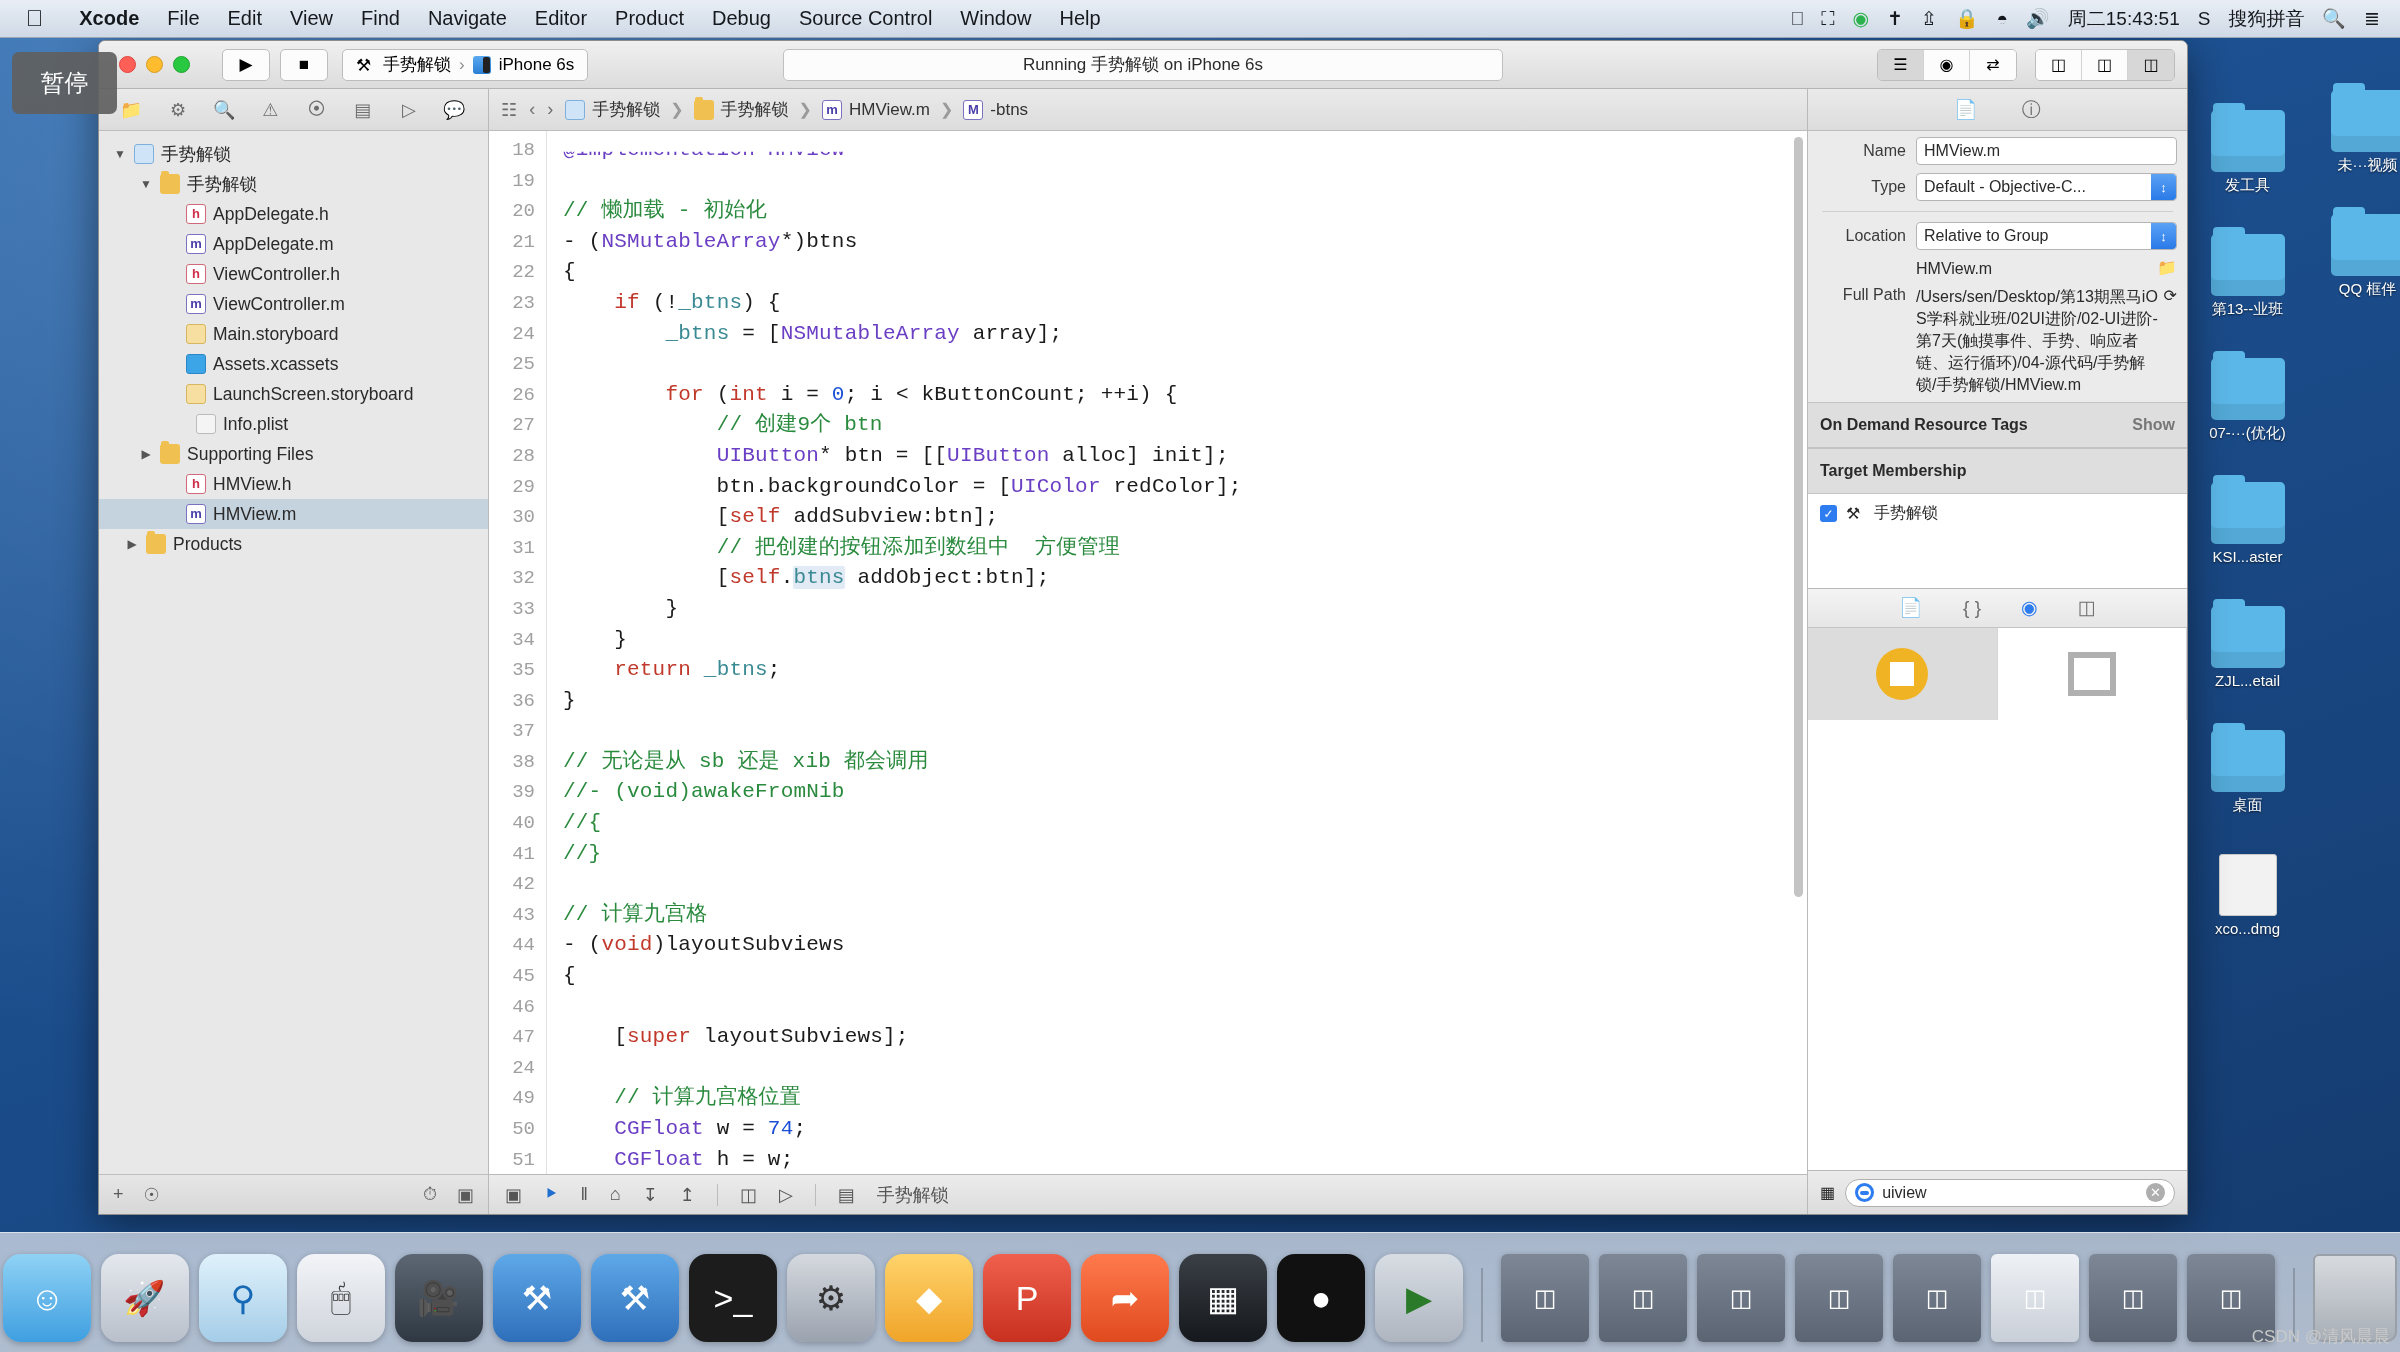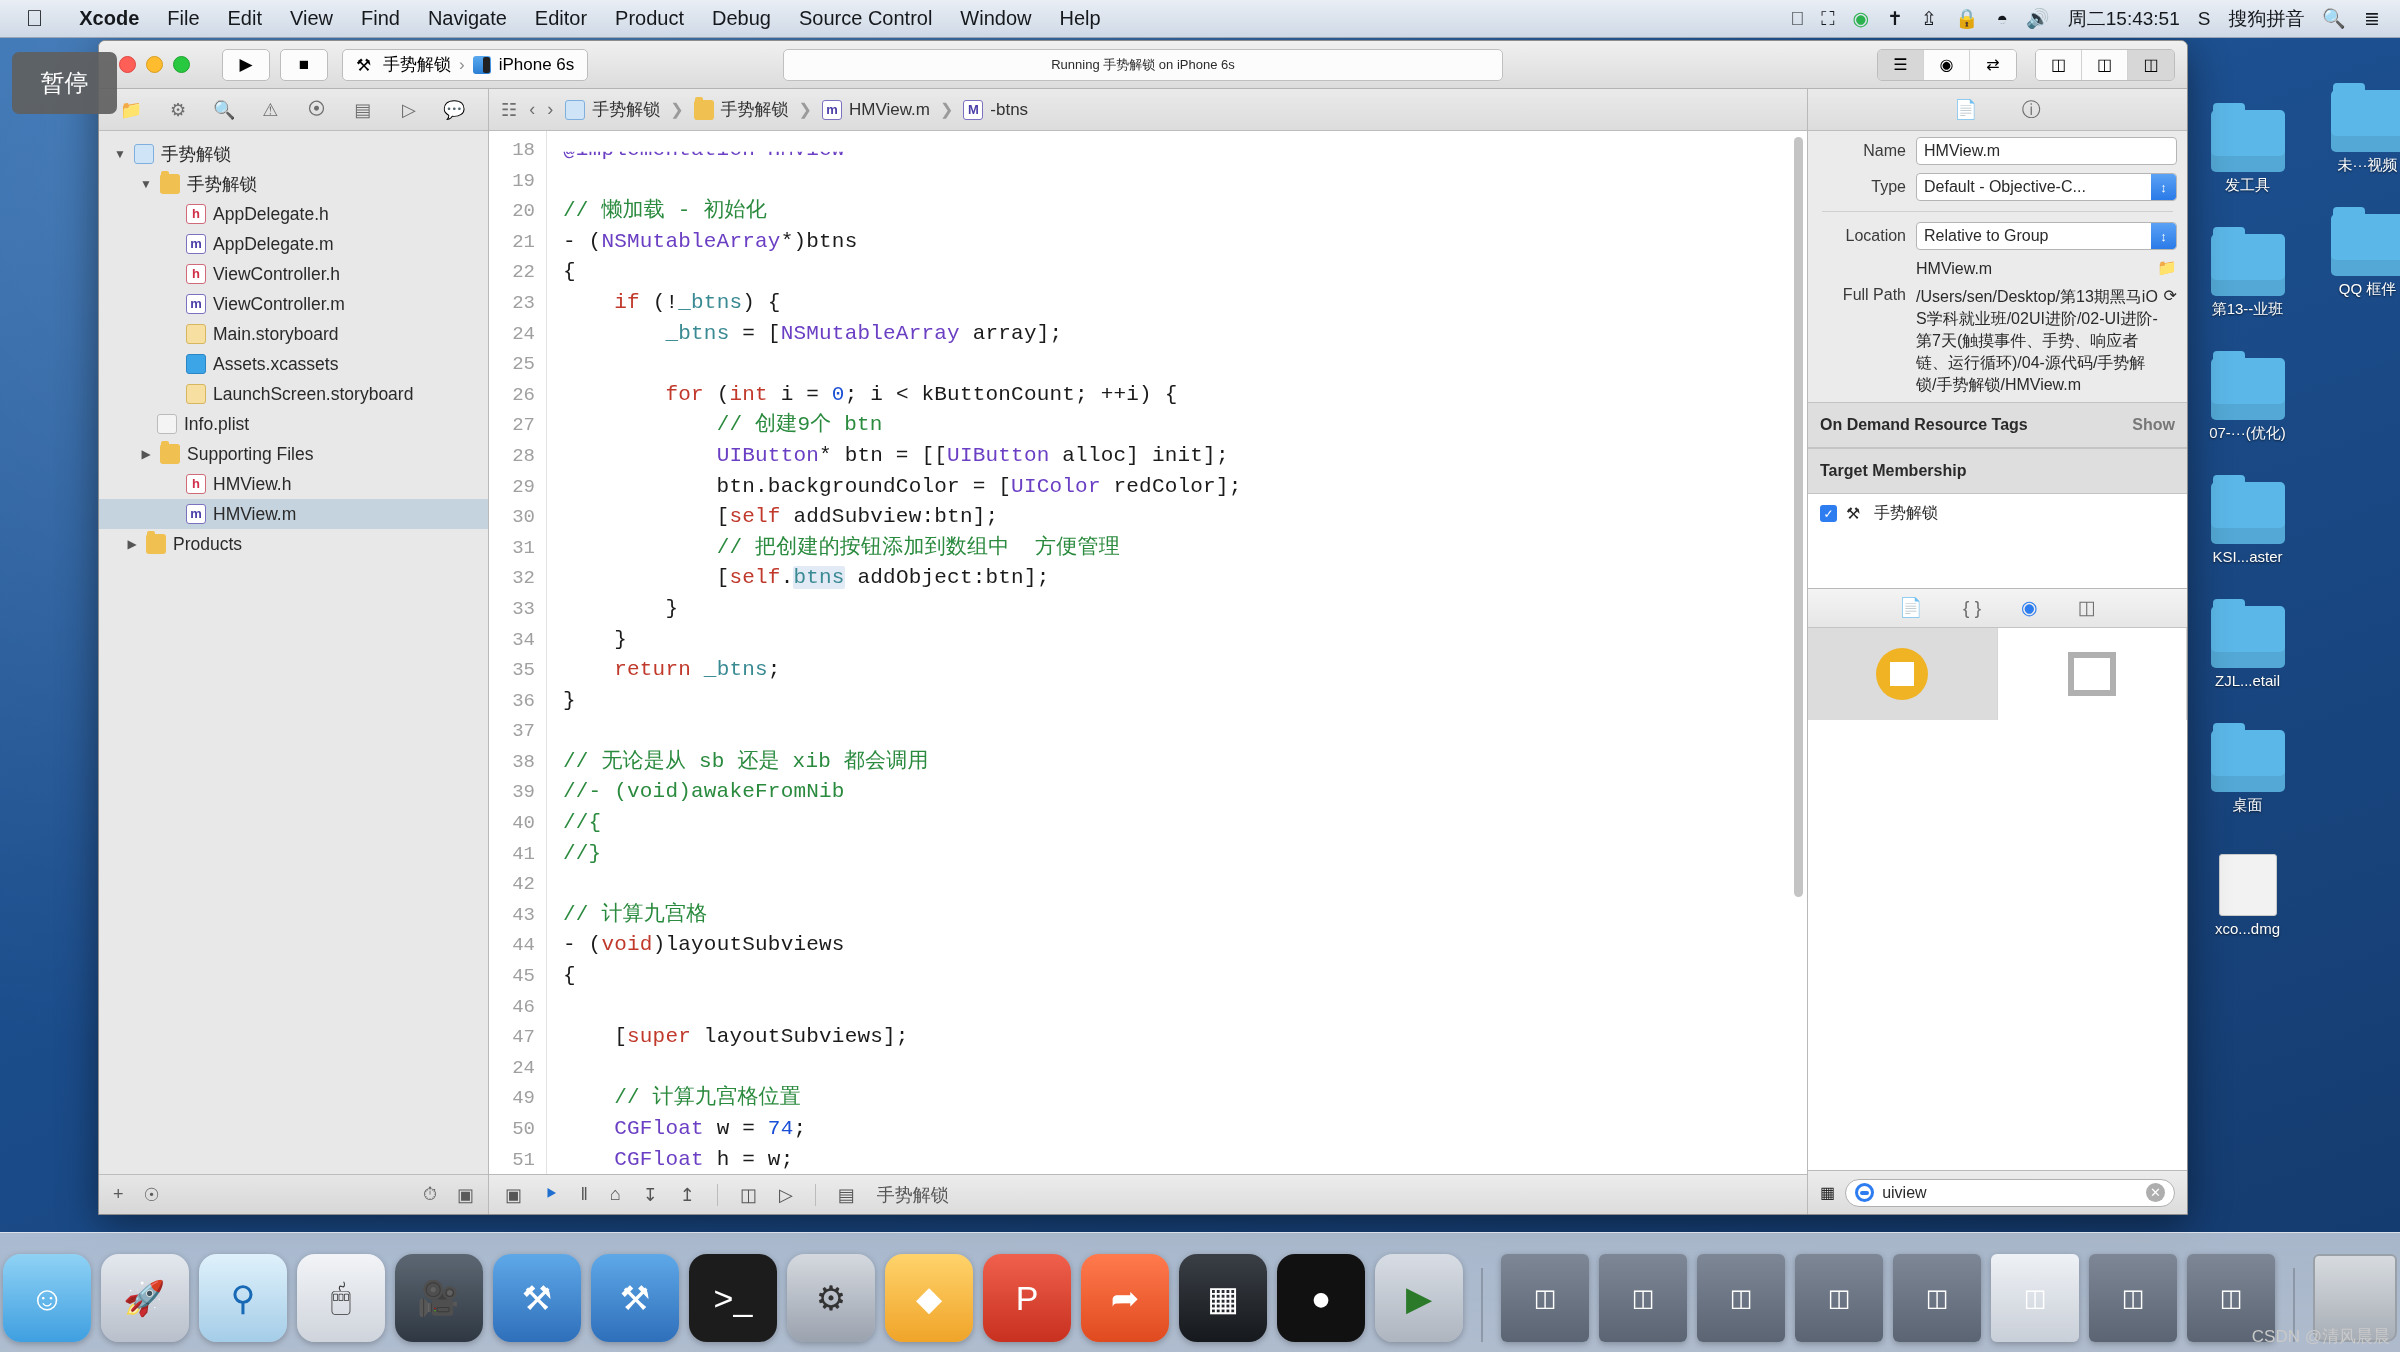--- a/index.html
+++ b/index.html
@@ -99,21 +99,21 @@
     width:18px;height:18px;border-radius:3px;
     background:linear-gradient(#5aa9f0,#2a7fd4);display:inline-block;
     position:relative;
   }
   .dev-ico:after{content:"";position:absolute;right:1px;top:1px;width:7px;height:16px;background:#222;border-radius:2px;}
   #status-bar{
     position:absolute; left:50%; transform:translateX(-50%);
     width:720px; height:32px; background:#fcfcfc;
     border:1px solid #c0c0c0; border-radius:5px;
     display:flex; align-items:center; justify-content:center;
-    font-size:13px; color:#2b2b2b;
+    font-size:17px; color:#2b2b2b;
   }
   .tb-right{ margin-left:auto; display:flex; align-items:center; gap:18px; }
   .seg{ display:flex; border:1px solid #bdbdbd; border-radius:5px; overflow:hidden; height:32px; }
   .seg > div{ width:46px; display:flex;align-items:center;justify-content:center;
     background:#fcfcfc; border-right:1px solid #d2d2d2; font-size:16px;}
   .seg > div:last-child{border-right:none;}
   .seg > div.on{ background:#d7d7d7; }
 
   
   #xc-body{ flex:1; display:flex; min-height:0; }
@@ -463,21 +463,21 @@
         <div class="row" style="padding-left:66px">
           <span class="tw none"></span>
           <span class="f-ico ic-xca"></span>
           <span>Assets.xcassets</span>
         </div>
         <div class="row" style="padding-left:66px">
           <span class="tw none"></span>
           <span class="f-ico ic-sb"></span>
           <span>LaunchScreen.storyboard</span>
         </div>
-        <div class="row" style="padding-left:37px">
+        <div class="row" style="padding-left:76px">
           <span class="tw none"></span>
           <span class="f-ico ic-plist"></span>
           <span>Info.plist</span>
         </div>
         <div class="row" style="padding-left:40px">
           <span class="tw">▶</span>
           <span class="f-ico ic-fold"></span>
           <span>Supporting Files</span>
         </div>
         <div class="row" style="padding-left:66px">

